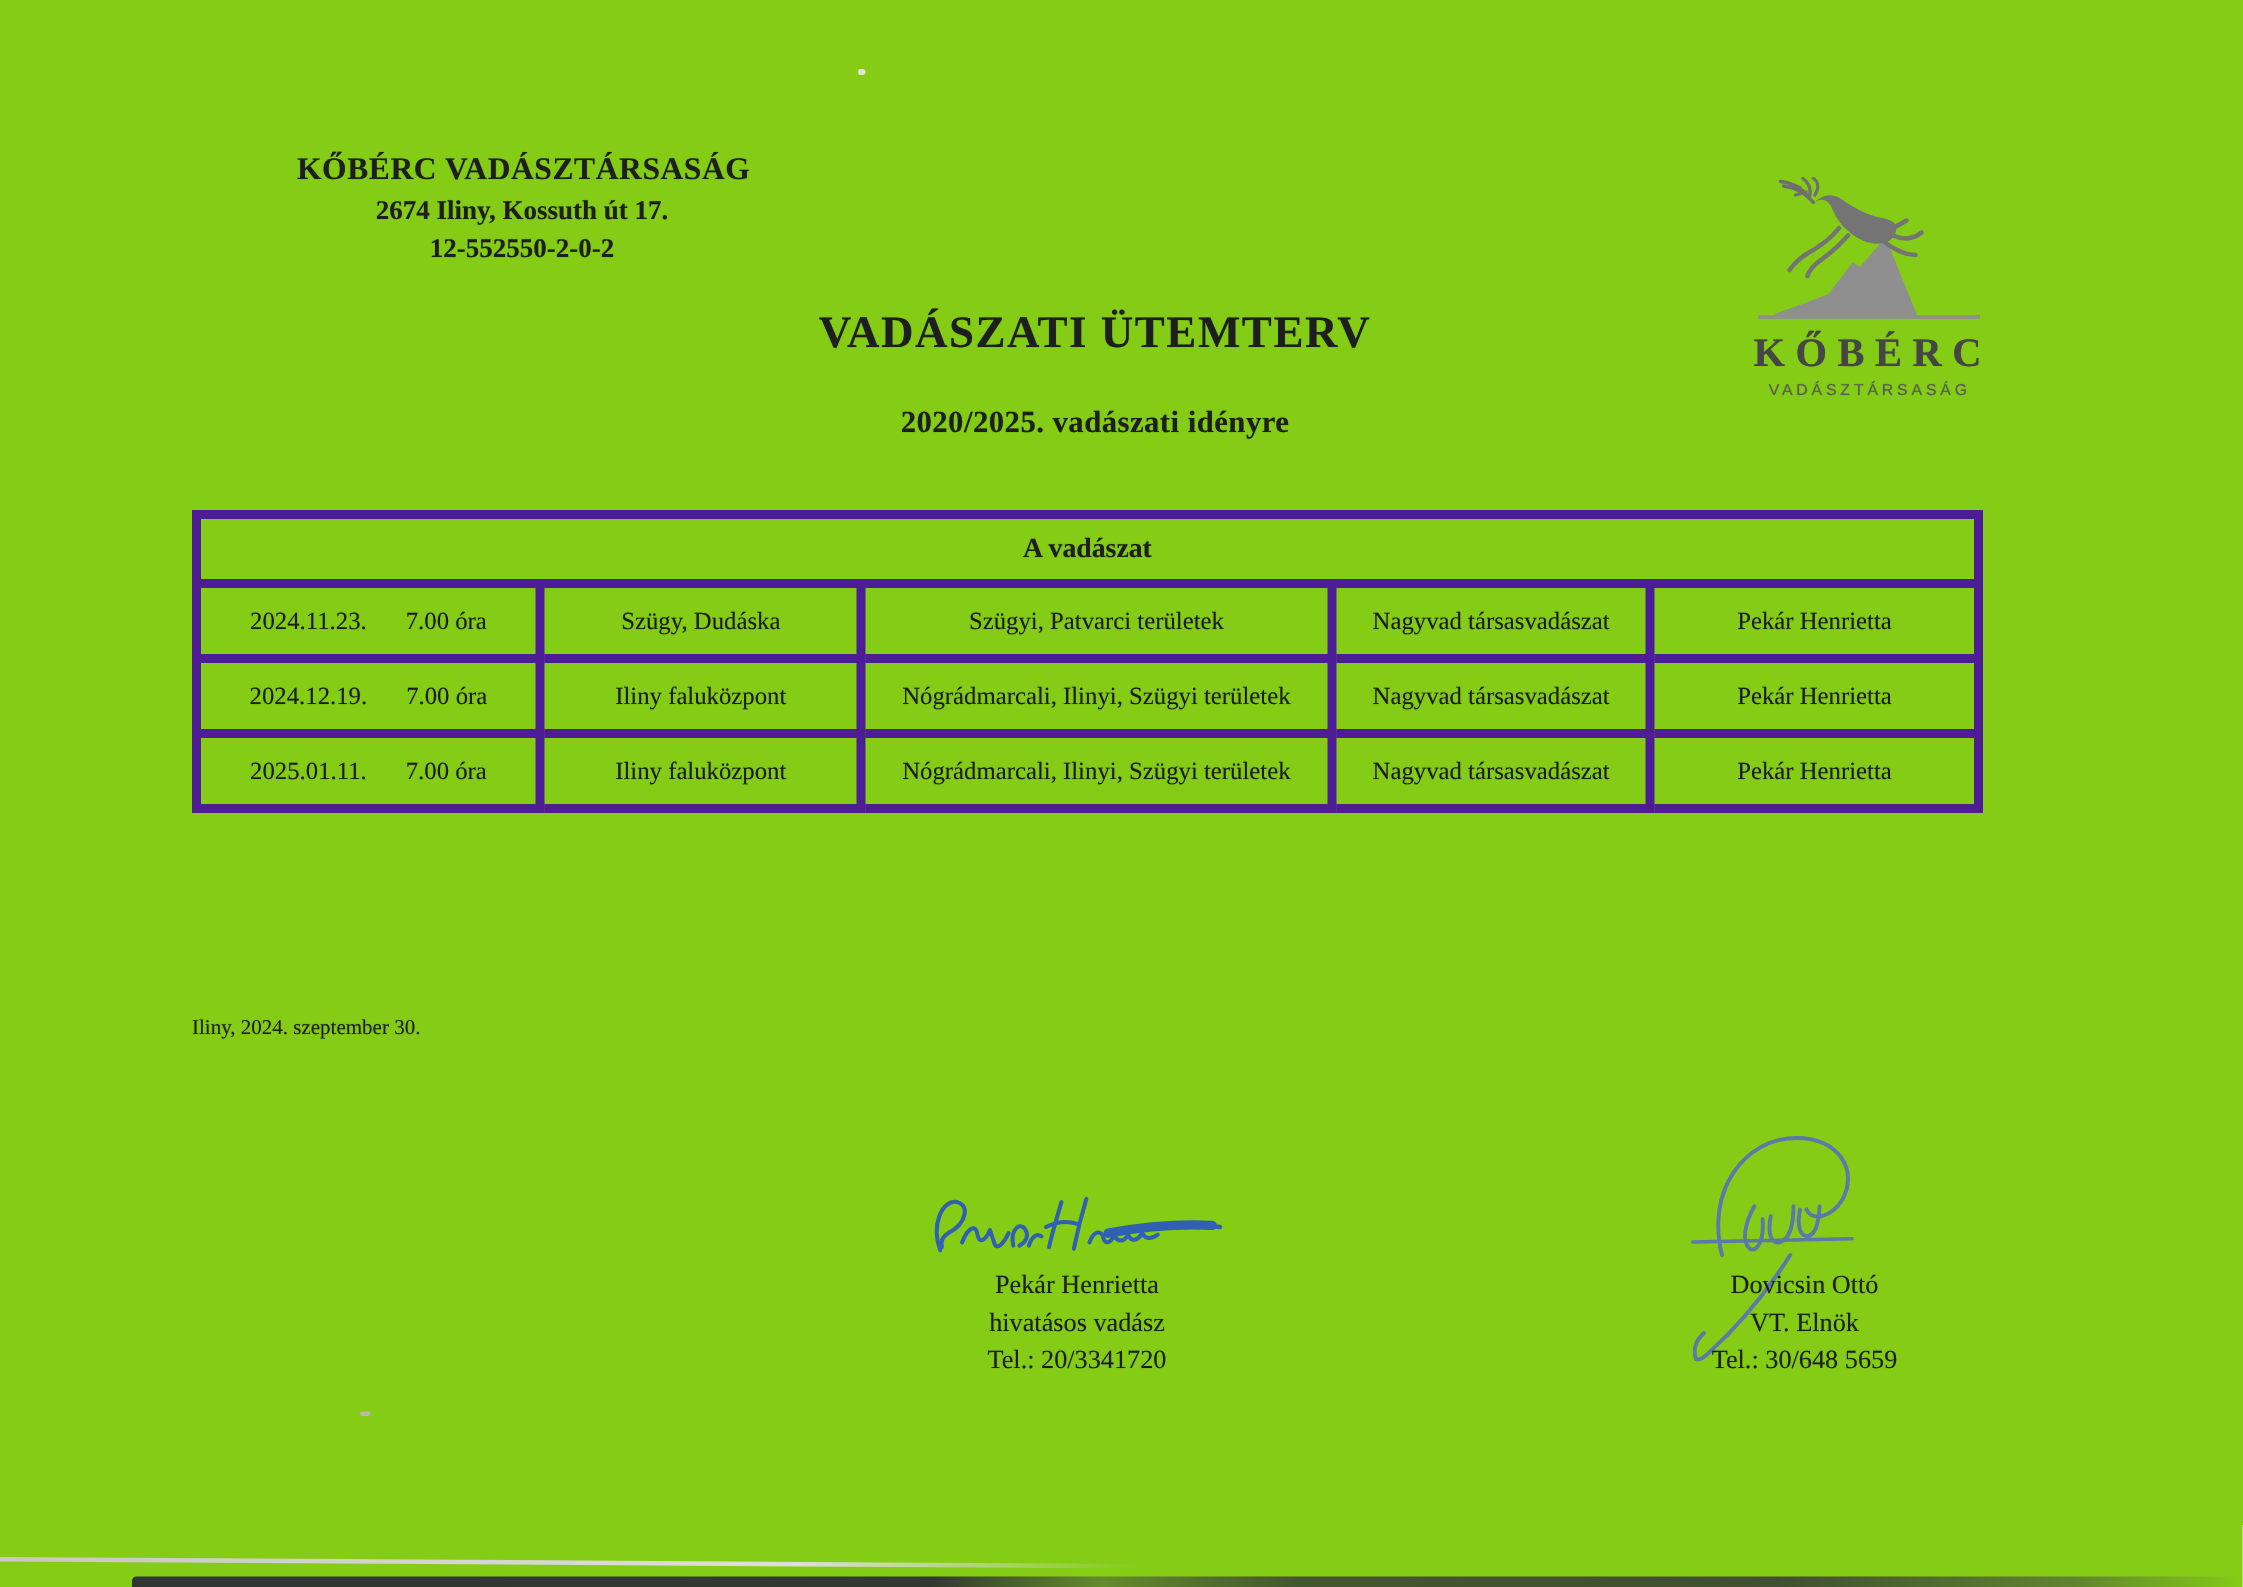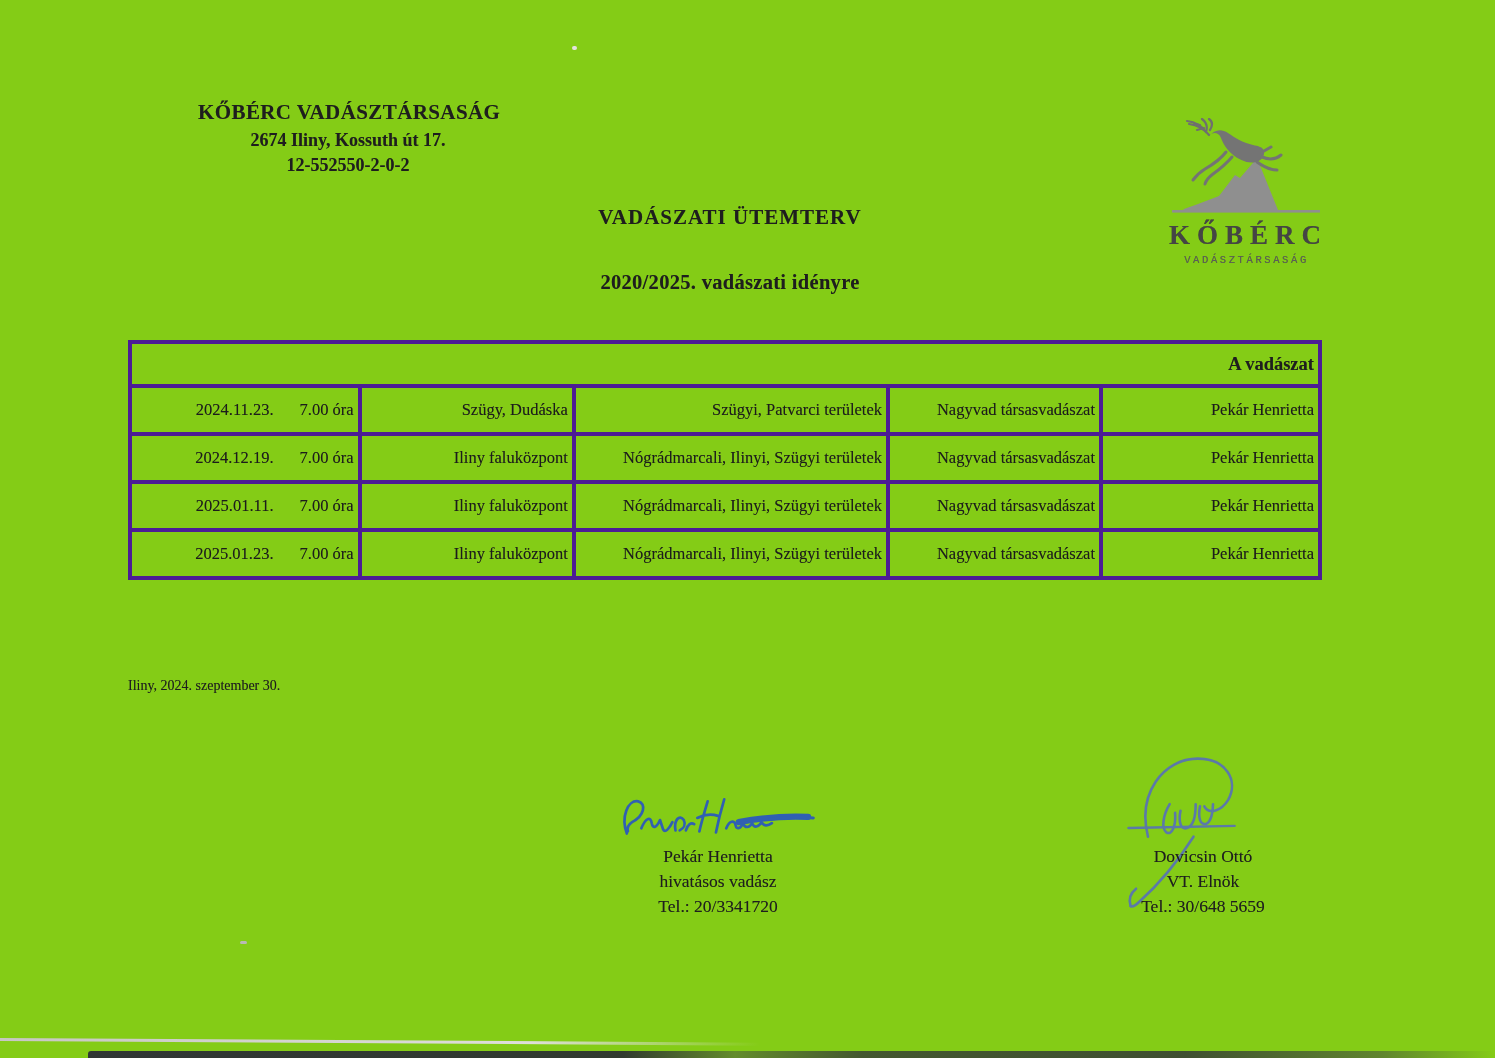--- a/index.html
+++ b/index.html
@@ -11,31 +11,31 @@
   
   .letterhead{position:absolute;left:198px;top:100px;width:300px;text-align:center;}
   .lh-company{font-size:21px;font-weight:bold;letter-spacing:0.4px;white-space:nowrap;}
   .lh-address{font-size:18px;font-weight:bold;margin-top:5px;white-space:nowrap;}
   .lh-tax{font-size:18px;font-weight:bold;margin-top:4px;white-space:nowrap;}
   
   .logo{position:absolute;left:1135px;top:118px;width:220px;text-align:center;}
   .logo svg{display:block;margin:0 auto;}
   .logo-name{font-family:Liberation Serif, serif;font-weight:bold;
     font-size:27px;letter-spacing:7px;color:#454545;margin-top:2px;padding-left:7px;}
-  .logo-sub{font-family:Liberation Mono, monospace;font-size:10.5px;
+  .logo-sub{font-family:Liberation Sans, sans-serif;font-size:10.5px;
     letter-spacing:2.6px;color:#5c5c5c;margin-top:3px;padding-left:3px;}
   
   .doc-title{position:absolute;left:430px;top:205px;width:600px;margin:0;text-align:center;
-    font-size:21px;font-weight:bold;letter-spacing:1px;}
+    font-size:30px;font-weight:bold;letter-spacing:1px;}
   .doc-subtitle{position:absolute;left:430px;top:271px;width:600px;margin:0;text-align:center;
     font-size:20.5px;font-weight:bold;letter-spacing:0.3px;}
   
   table.schedule{position:absolute;left:128px;top:340px;width:1194px;border-collapse:collapse;
     table-layout:fixed;}
-  table.schedule th,table.schedule td{border:4px solid #4c1d95;padding:0 4px;text-align:right;
+  table.schedule th,table.schedule td{border:6px solid #4c1d95;padding:0 4px;text-align:center;
     vertical-align:middle;overflow:hidden;white-space:nowrap;}
   table.schedule{border:3px solid #262626;}
   th.caption-cell{height:40px;font-size:18.5px;font-weight:bold;}
   tr.header-row th{height:52px;font-size:17.5px;font-weight:bold;}
   tr.data-row td{height:44px;font-size:16.5px;font-weight:normal;color:#1c1c1c;}
   td.cell-when .t-gap{display:inline-block;width:26px;}
   
   .date-line{position:absolute;left:128px;top:678px;font-size:14px;}
   
   .sig-left{position:absolute;left:598px;top:790px;width:240px;text-align:center;}
@@ -133,27 +133,20 @@
         <td>Nagyvad társasvadászat</td>
         <td>Pekár Henrietta</td>
       </tr>
       <tr class="data-row">
         <td class="cell-when"><span>2025.01.11.</span><span class="t-gap"></span><span>7.00 óra</span></td>
         <td>Iliny faluközpont</td>
         <td>Nógrádmarcali, Ilinyi, Szügyi területek</td>
         <td>Nagyvad társasvadászat</td>
         <td>Pekár Henrietta</td>
       </tr>
-      <tr class="data-row">
-        <td class="cell-when"><span>2025.01.23.</span><span class="t-gap"></span><span>7.00 óra</span></td>
-        <td>Iliny faluközpont</td>
-        <td>Nógrádmarcali, Ilinyi, Szügyi területek</td>
-        <td>Nagyvad társasvadászat</td>
-        <td>Pekár Henrietta</td>
-      </tr>
     </tbody>
   </table>
 
   <div class="date-line">Iliny, 2024. szeptember 30.</div>
 
   <div class="sig-left">
     <svg class="sig-svg" width="210" height="58" viewBox="0 0 200 56">
       <g stroke="#3060b2" stroke-width="2.6" fill="none" stroke-linecap="round" stroke-linejoin="round">
         <path d="M12,42 C6,26 13,9 23,11 C31,13 29,25 17,31 C14,33 12,36 13,40"></path>
         <path d="M26,37 C30,27 35,25 36,32 C37,38 41,36 44,29 L47,38 C49,42 53,37 56,31"></path>

